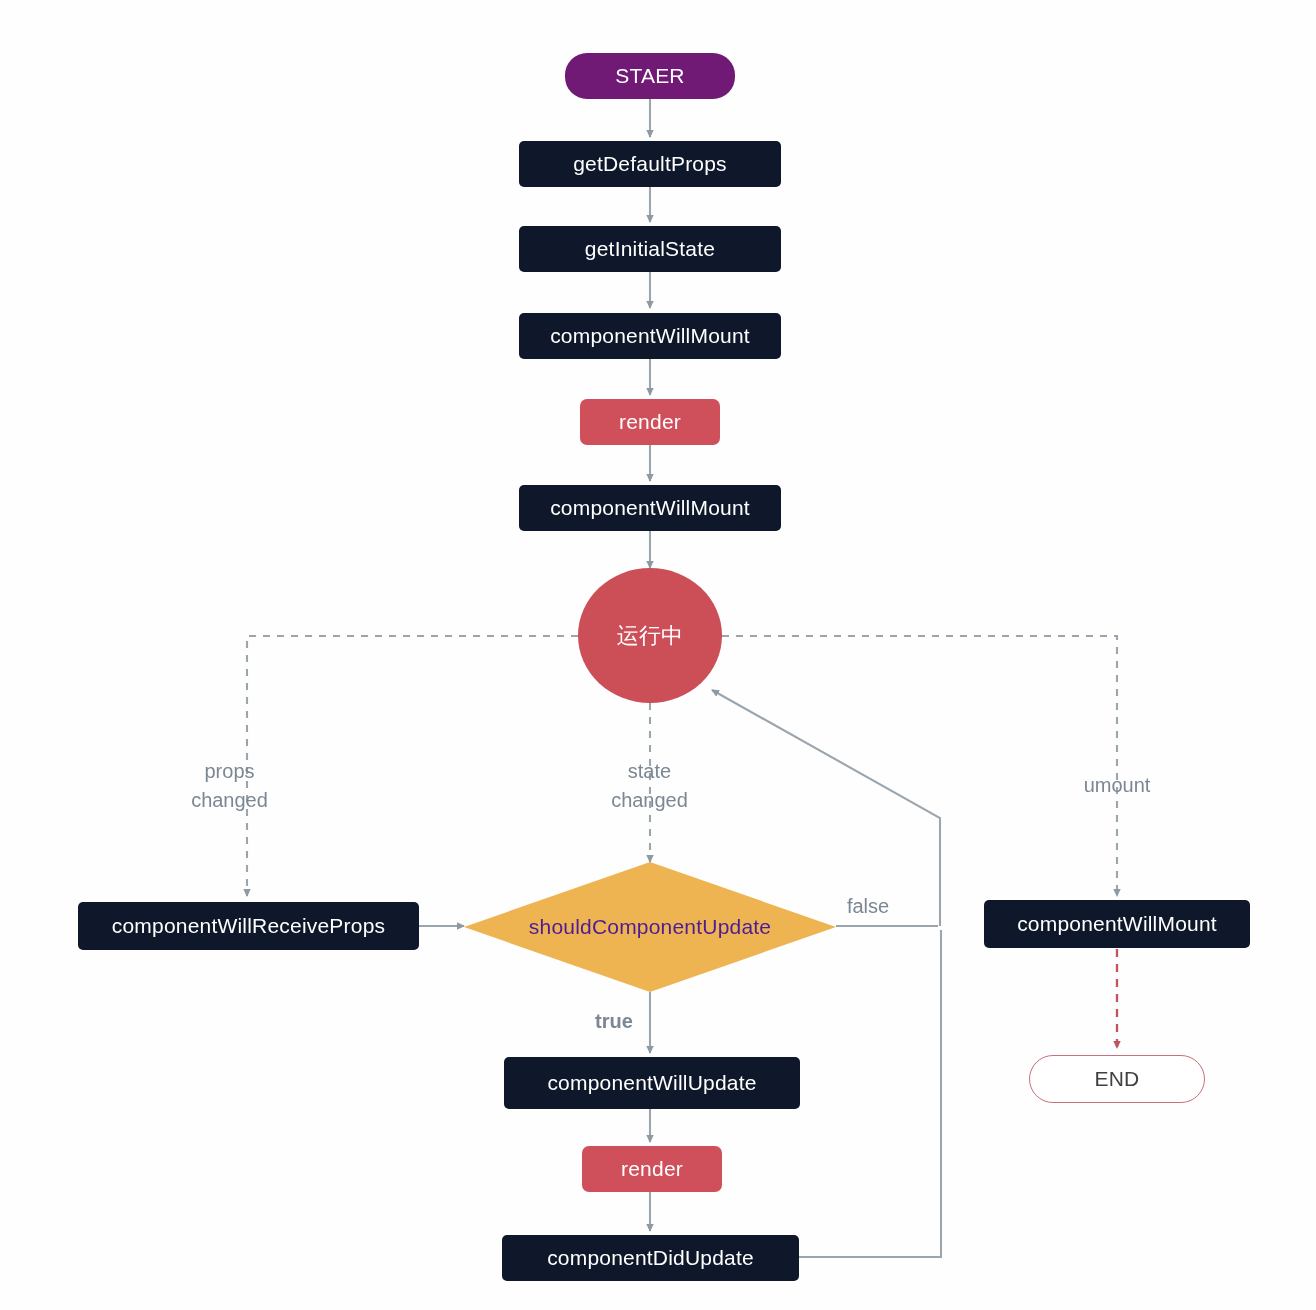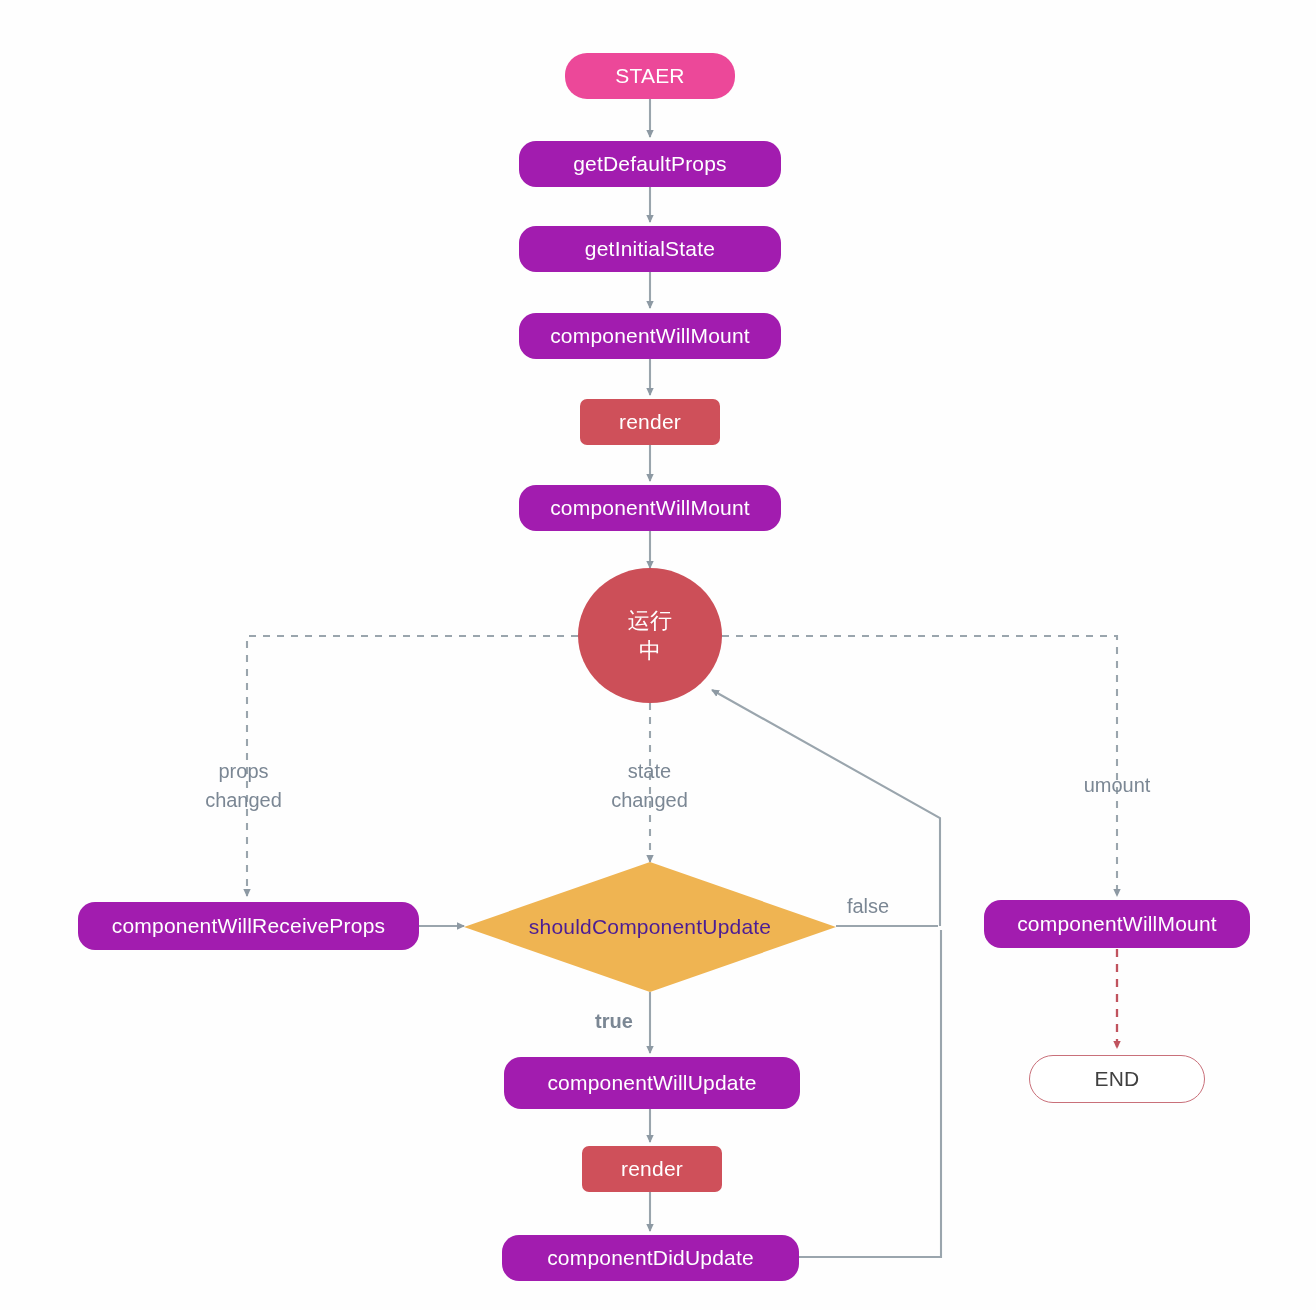--- a/index.html
+++ b/index.html
@@ -32,36 +32,36 @@
     align-items: center;
     justify-content: center;
     text-align: center;
     color: #ffffff;
     font-size: 21px;
     letter-spacing: 0.2px;
     line-height: 1.15;
     white-space: nowrap;
   }
   .node.start {
-    background: #ec4899;
+    background: #701a75;
     border-radius: 22px;
     font-size: 21px;
   }
   .node.green {
-    background: #a21caf;
-    border-radius: 17px;
+    background: #0f172a;
+    border-radius: 5px;
   }
   .node.red {
     background: #cf505a;
     border-radius: 7px;
   }
   .node.circle {
     background: #cc4f58;
     border-radius: 50%;
-    flex-direction: column;
+    flex-direction: row;
     font-size: 22px;
     line-height: 1.35;
   }
   .node.circle span { display: block; }
   .node.diamond {
     background: transparent;
     color: #4c1d95;
     z-index: 2;
     justify-content: center;
   }
@@ -194,21 +194,21 @@
   </div>
 
   <div class="node green" style="left:984px; top:900px; width:266px; height:48px;">
     <span>componentWillMount</span>
   </div>
 
   <div class="node end" style="left:1029px; top:1055px; width:176px; height:48px;">
     <span>END</span>
   </div>
 
-  <div class="edge-label" style="left:186px; top:757px; width:115px;">
+  <div class="edge-label" style="left:172px; top:757px; width:115px;">
     <div>props</div>
     <div>changed</div>
   </div>
 
   <div class="edge-label" style="left:592px; top:757px; width:115px;">
     <div>state</div>
     <div>changed</div>
   </div>
 
   <div class="edge-label" style="left:1062px; top:771px; width:110px;">

